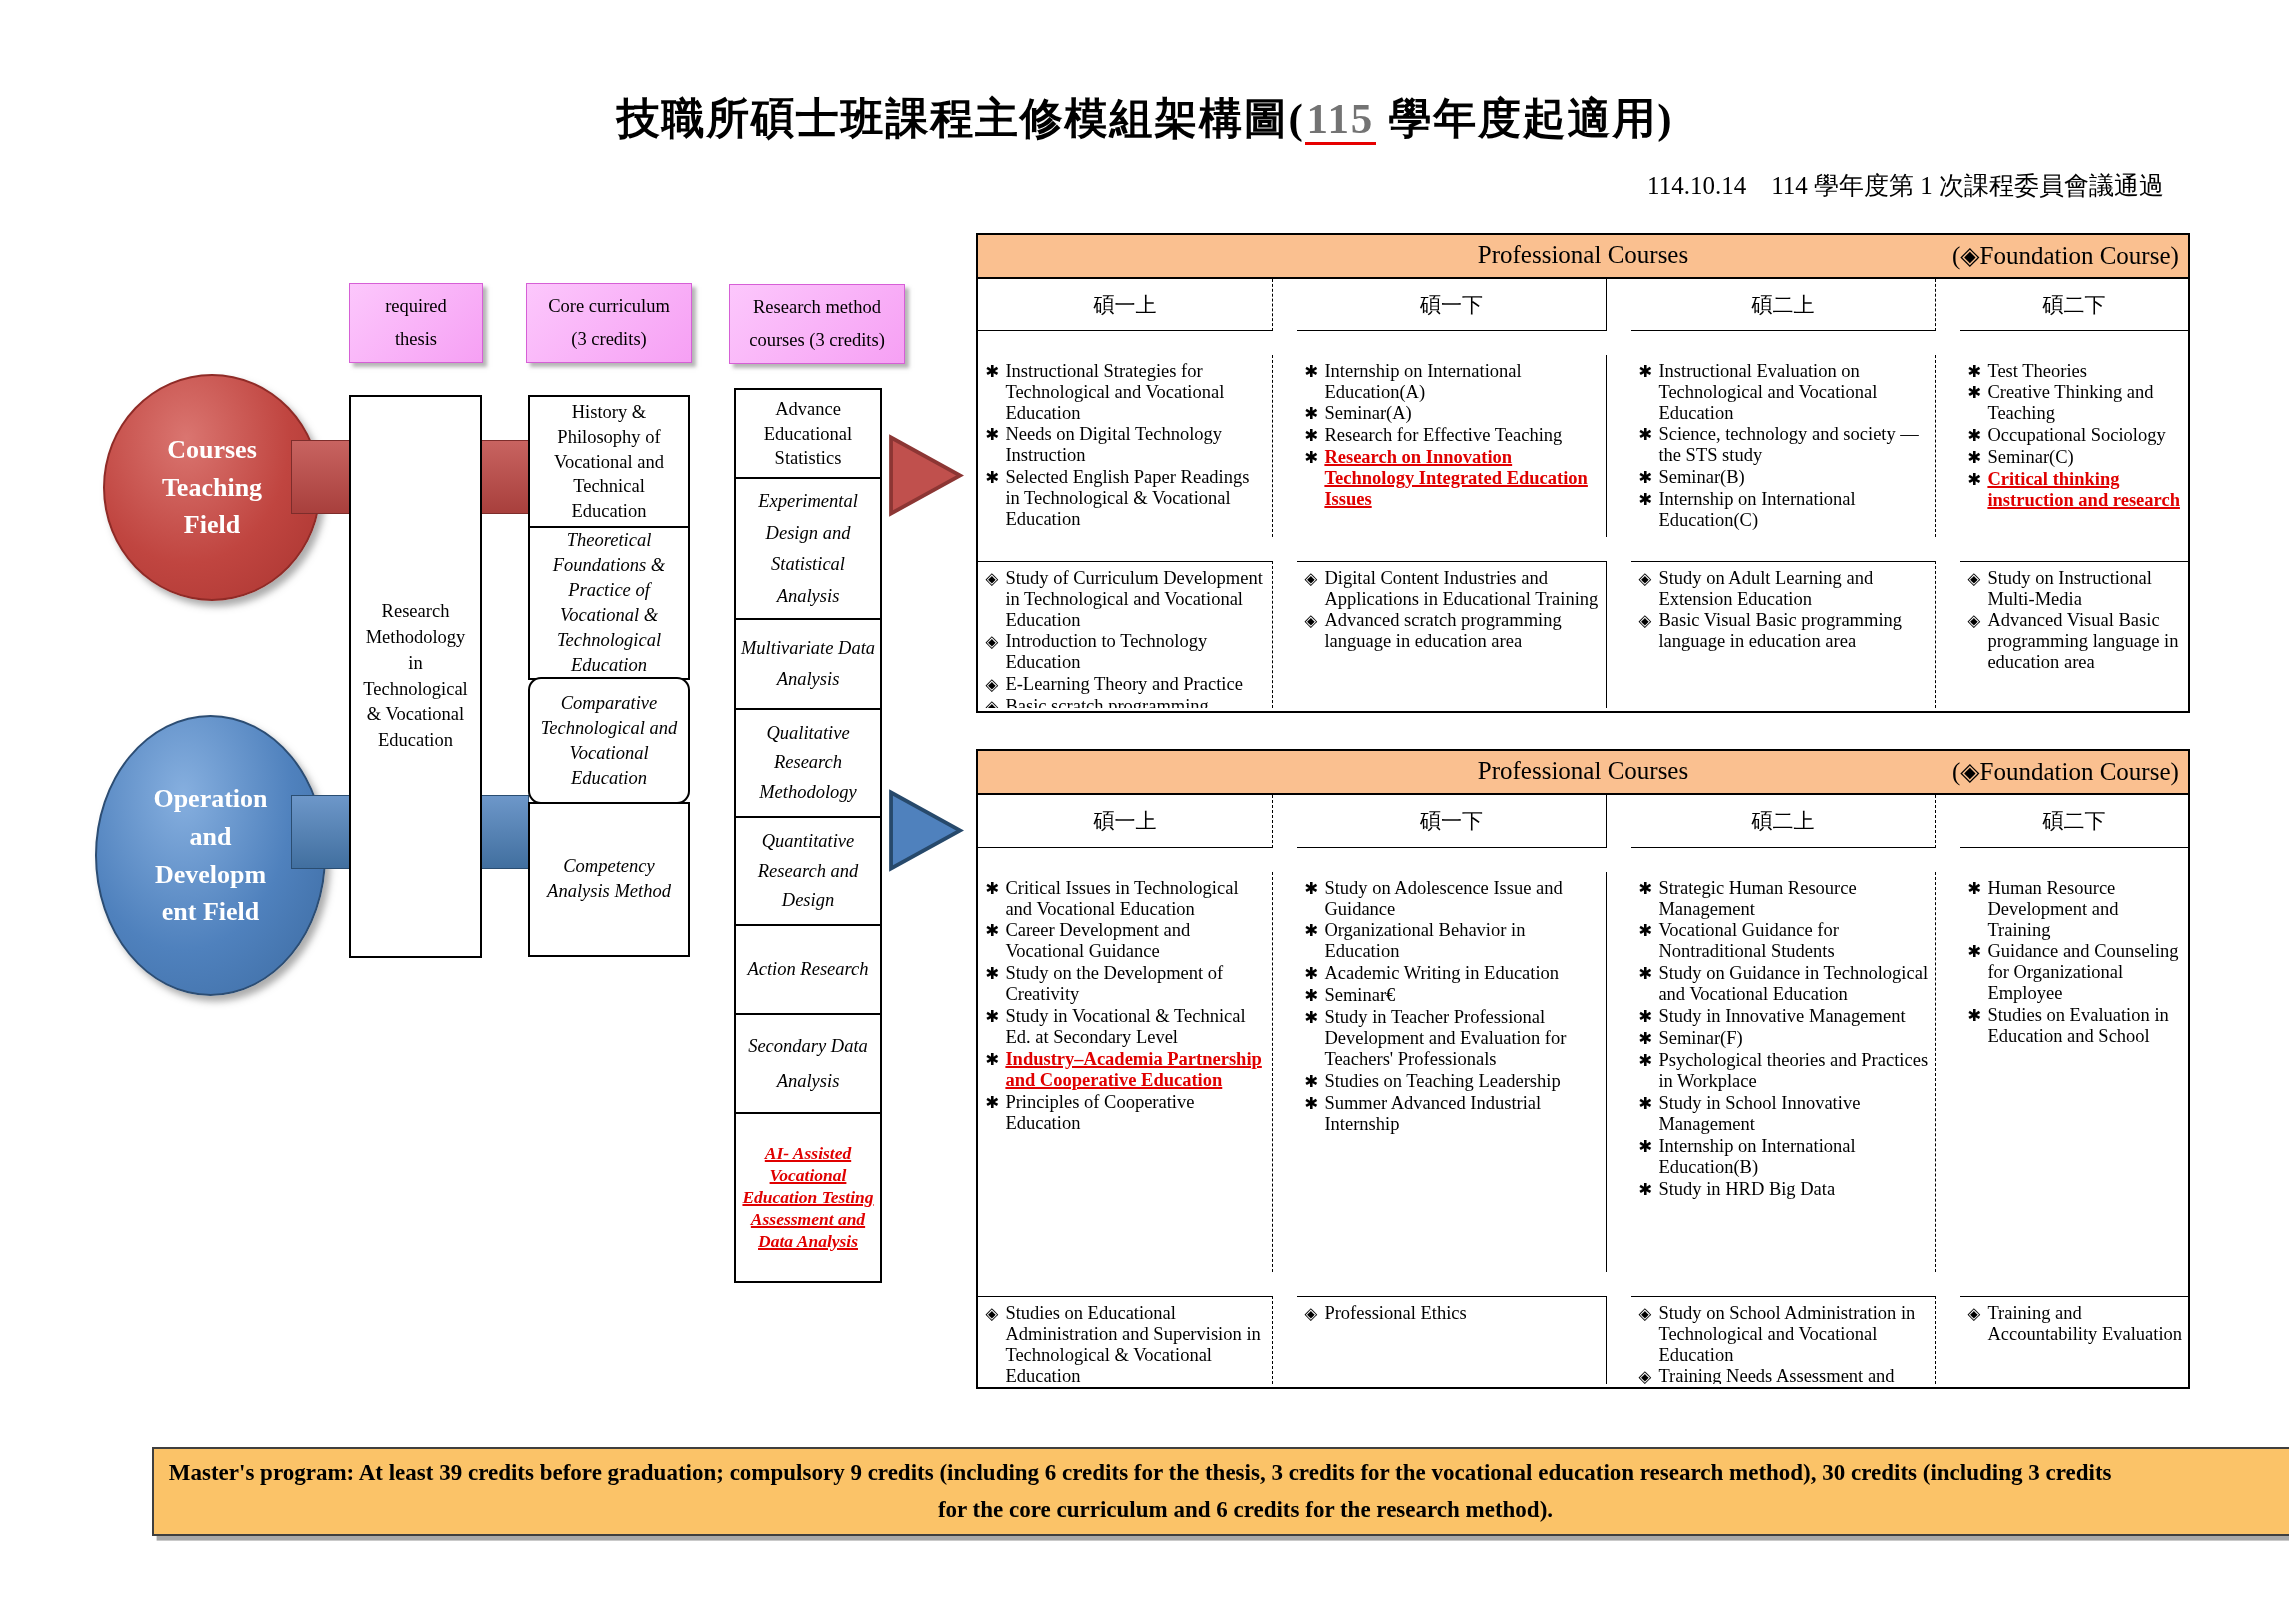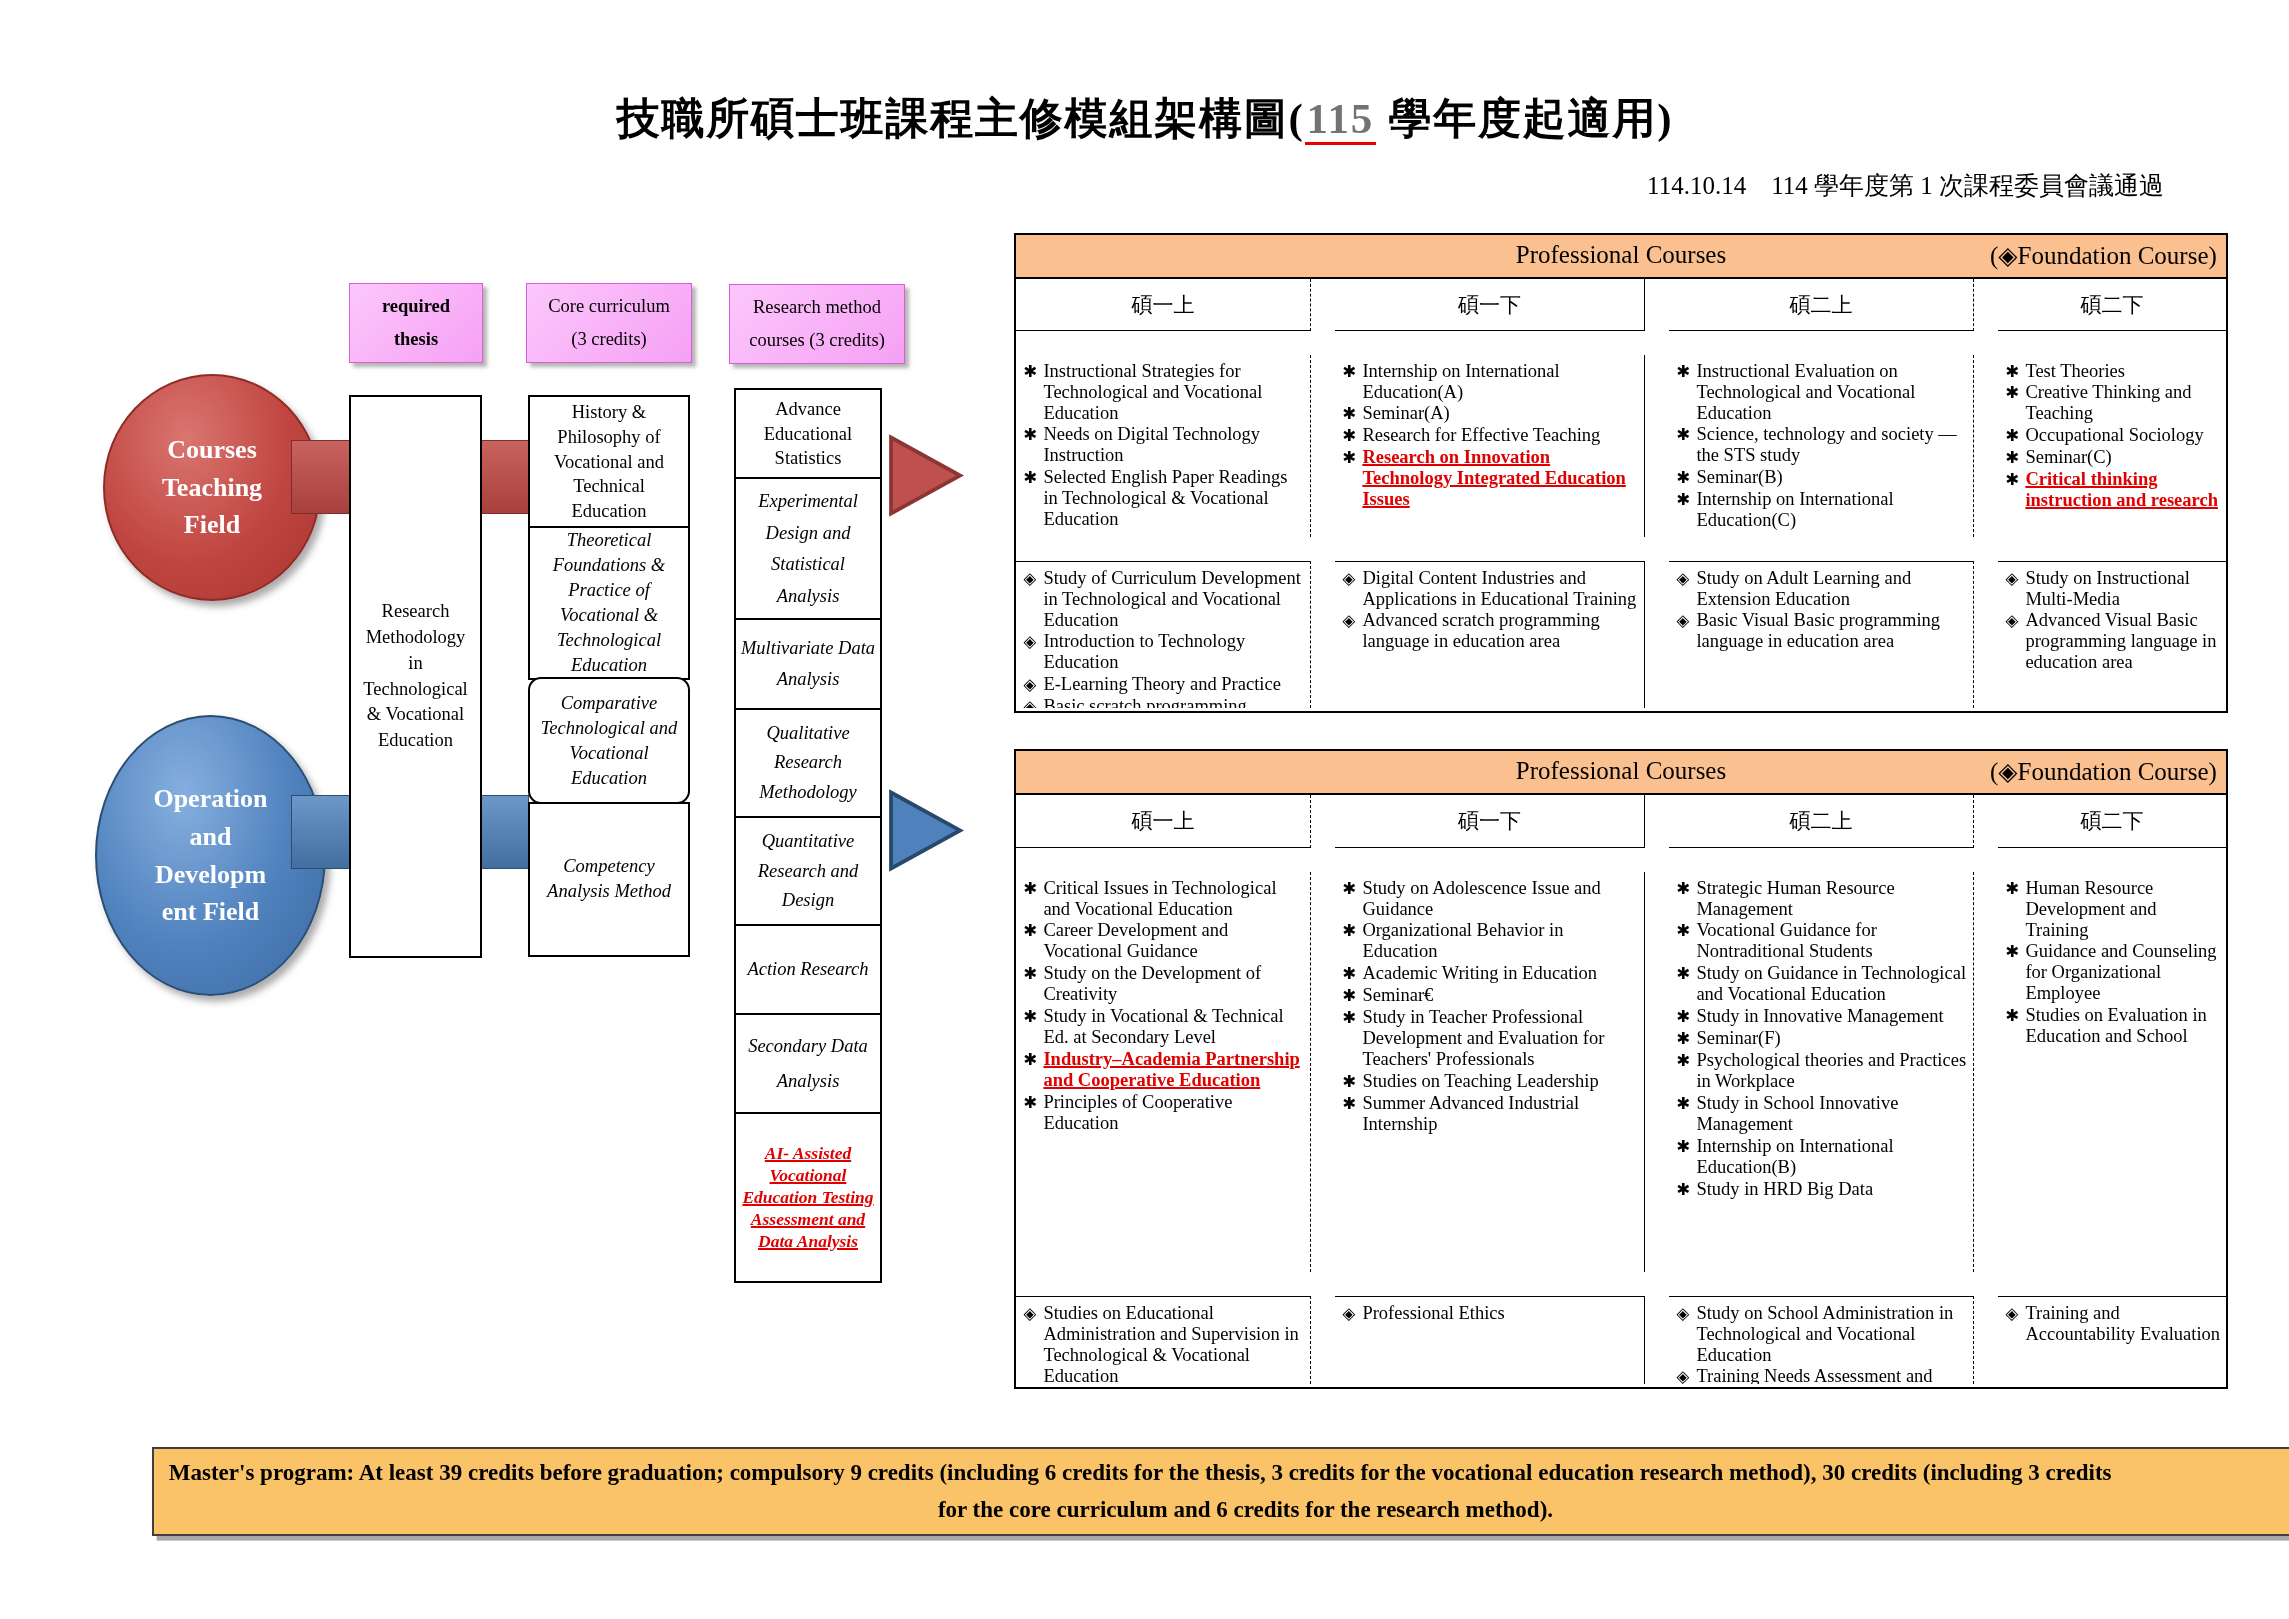--- a/index.html
+++ b/index.html
@@ -5,21 +5,21 @@
   html,body{margin:0;padding:0;background:#ffffff;}
   .canvas{position:relative;width:2290px;height:1620px;background:#fff;font-family:"Liberation Serif","DejaVu Serif",serif;color:#000;overflow:hidden;}
 
   
   .title{position:absolute;top:90px;left:0;width:100%;text-align:center;font-size:43px;font-weight:bold;letter-spacing:1.8px;}
   .title .red-u{color:#737373;border-bottom:3.7px solid #e60000;padding:0 1.8px 0.9px 1.8px;display:inline-block;line-height:1.05;}
   .subtitle{position:absolute;top:169px;right:126px;font-size:25px;}
 
   
   .pinkbox{position:absolute;background:linear-gradient(135deg,#fcc7fc 0%,#f6a0f4 100%);border:1.8px solid #d65fd6;box-shadow:3.7px 3.7px 3.7px rgba(120,120,120,.55);display:flex;flex-direction:column;justify-content:space-evenly;align-items:center;text-align:center;font-size:18.5px;}
-  .pb1{left:349px;top:283px;width:132px;height:78px;font-weight:bold;}
+  .pb1{left:349px;top:283px;width:132px;height:78px;}
   .pb2{left:526px;top:283px;width:164px;height:78px;}
   .pb3{left:729px;top:284px;width:174px;height:78px;}
 
   
   .field{position:absolute;border-radius:50%;display:flex;flex-direction:column;justify-content:center;align-items:center;text-align:center;color:#fff;font-weight:bold;font-size:26px;line-height:1.45;box-shadow:4.6px 5.5px 7.4px rgba(90,90,90,.5);}
   .field-red{left:103px;top:374px;width:214px;height:223px;background:radial-gradient(ellipse at 38% 28%,#da7570 0%,#c04540 55%,#a93430 100%);border:2.8px solid #8f2b27;}
   .field-blue{left:95px;top:715px;width:227px;height:277px;background:radial-gradient(ellipse at 38% 28%,#86afdf 0%,#4f81bd 55%,#3c6aa0 100%);border:2.8px solid #2c4d73;}
 
   
   .methodology{position:absolute;left:349px;top:395px;width:133px;height:563px;border:2.8px solid #000;background:#fff;display:flex;align-items:center;justify-content:center;text-align:center;font-size:18.5px;line-height:1.4;padding:0 5.5px;box-sizing:border-box;}
@@ -48,21 +48,21 @@
   .bar{position:absolute;box-sizing:border-box;}
   .bar-red{background:linear-gradient(#c86360,#a83f3c);border:1.8px solid #7d2d2b;}
   .bar-blue{background:linear-gradient(#6d97c9,#416f9f);border:1.8px solid #2a4d71;}
   .rb1{left:291px;top:440px;width:59px;height:74px;}
   .rb2{left:481px;top:440px;width:48px;height:74px;}
   .bb1{left:291px;top:795px;width:59px;height:74px;}
   .bb2{left:481px;top:795px;width:48px;height:74px;}
   .arrow{position:absolute;width:76px;height:105px;}
 
   
-  .ptable{position:absolute;left:1014px;width:1214px;border:2.8px solid #000;box-sizing:border-box;background:#fff;}
+  .ptable{position:absolute;left:976px;width:1214px;border:2.8px solid #000;box-sizing:border-box;background:#fff;}
   .t0{top:233px;height:480px;}
   .t1{top:749px;height:640px;}
   .thead{position:relative;height:42px;background:#fac090;border-bottom:2.8px solid #000;font-size:25px;}
   .thead .t-center{position:absolute;left:0;right:0;top:5.5px;text-align:center;}
   .thead .t-right{position:absolute;right:9.2px;top:5.5px;}
   .tgrid{display:grid;grid-template-columns:295px 310px 305px 1fr;gap:24px;}
   .t0 .tgrid{grid-template-rows:52px 182px 1fr;height:429px;}
   .t1 .tgrid{grid-template-rows:53px 400px 1fr;height:589px;}
   .colhead{display:flex;align-items:center;justify-content:center;font-size:21px;border-bottom:1.8px solid #000;box-sizing:border-box;}
   .cell{box-sizing:border-box;padding:5.5px 5.5px 3.7px 7.4px;overflow:hidden;font-size:18.5px;}

